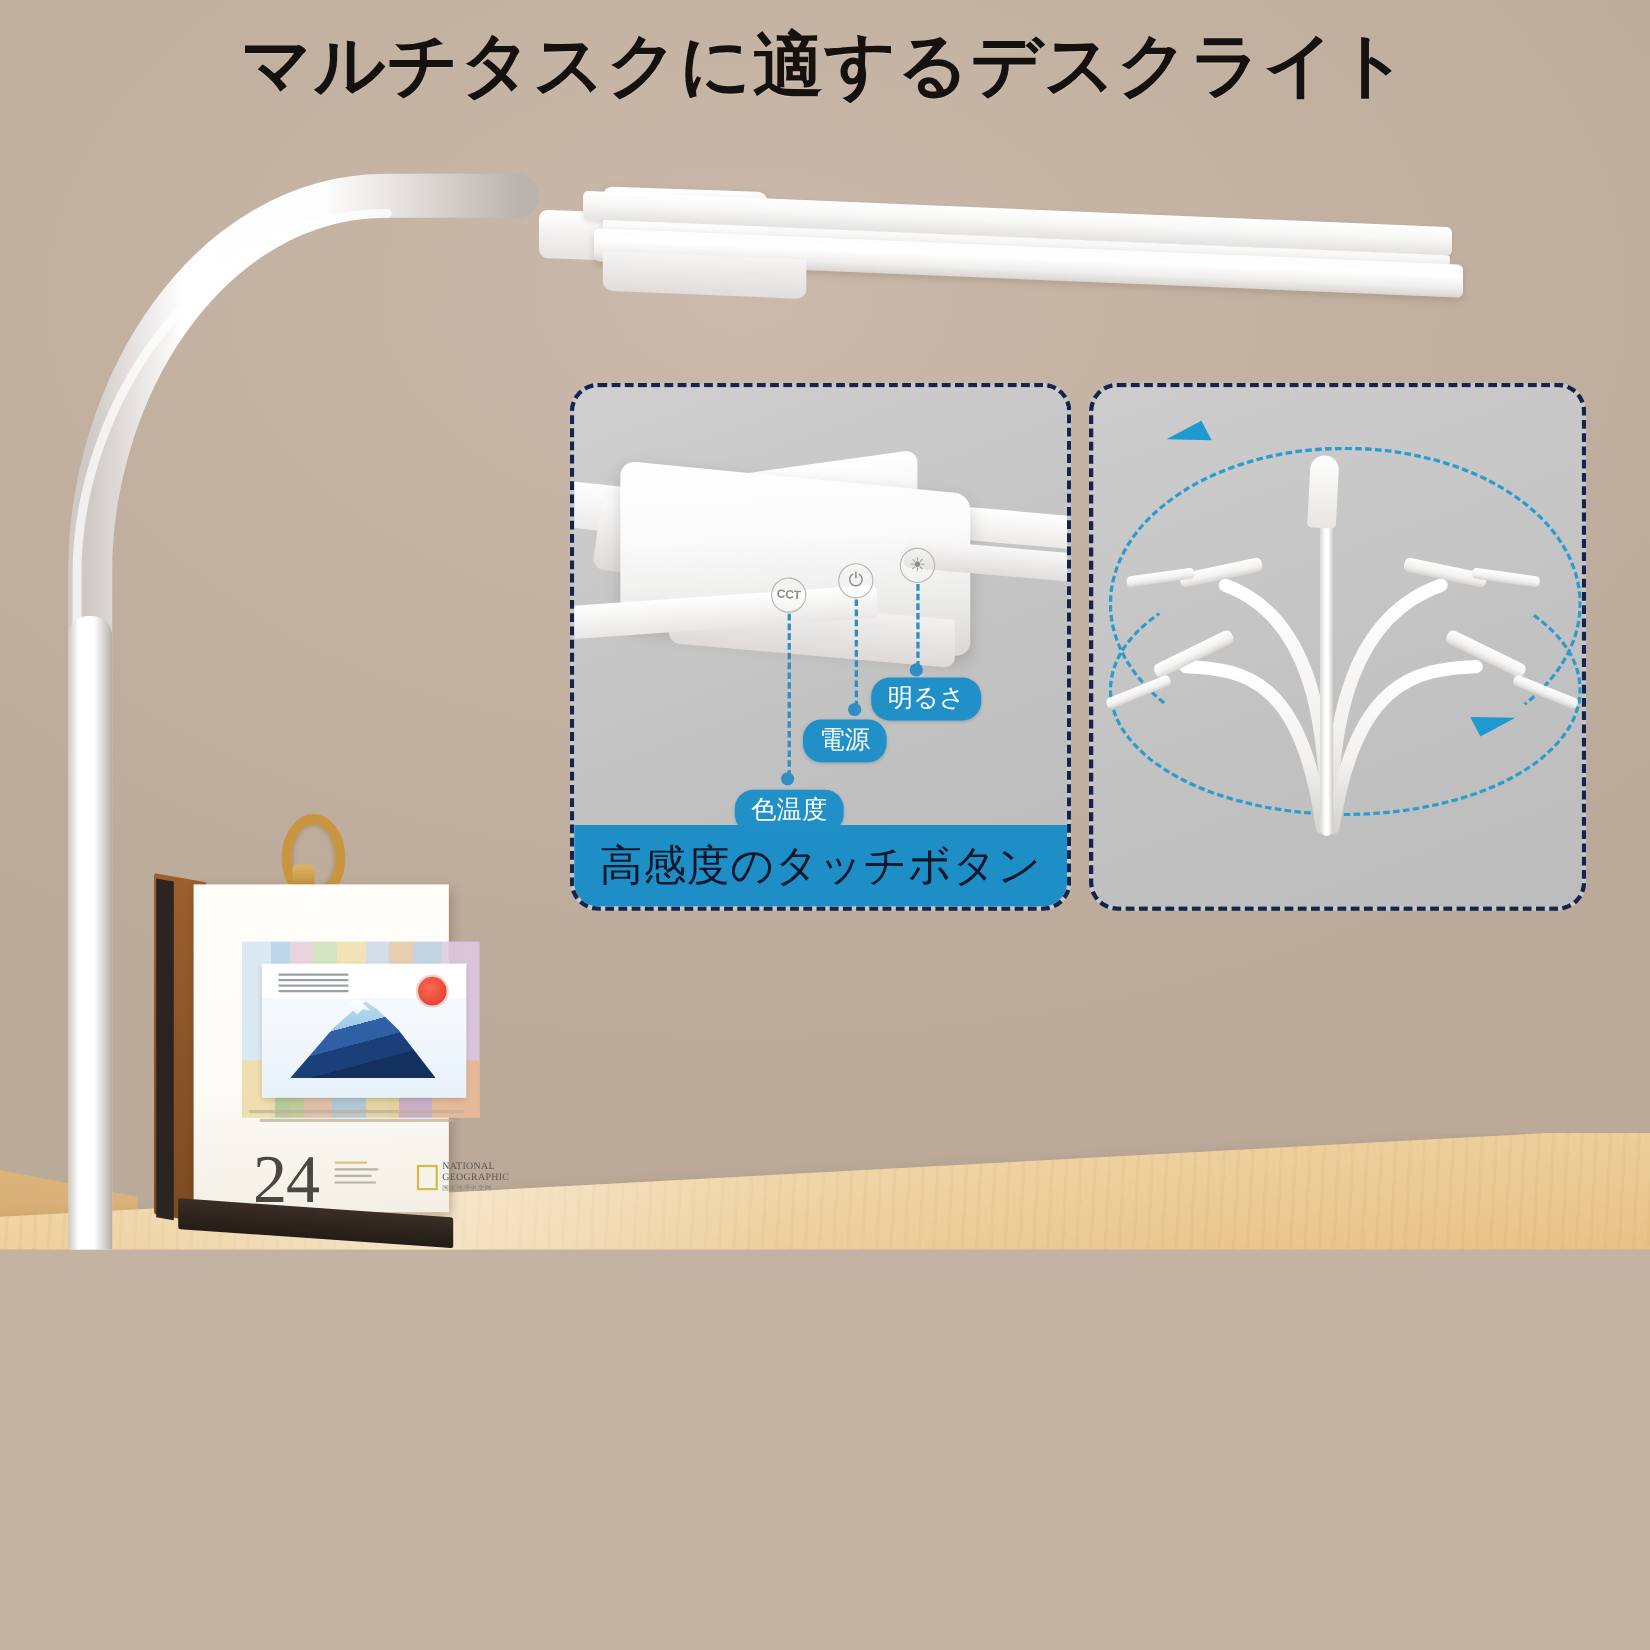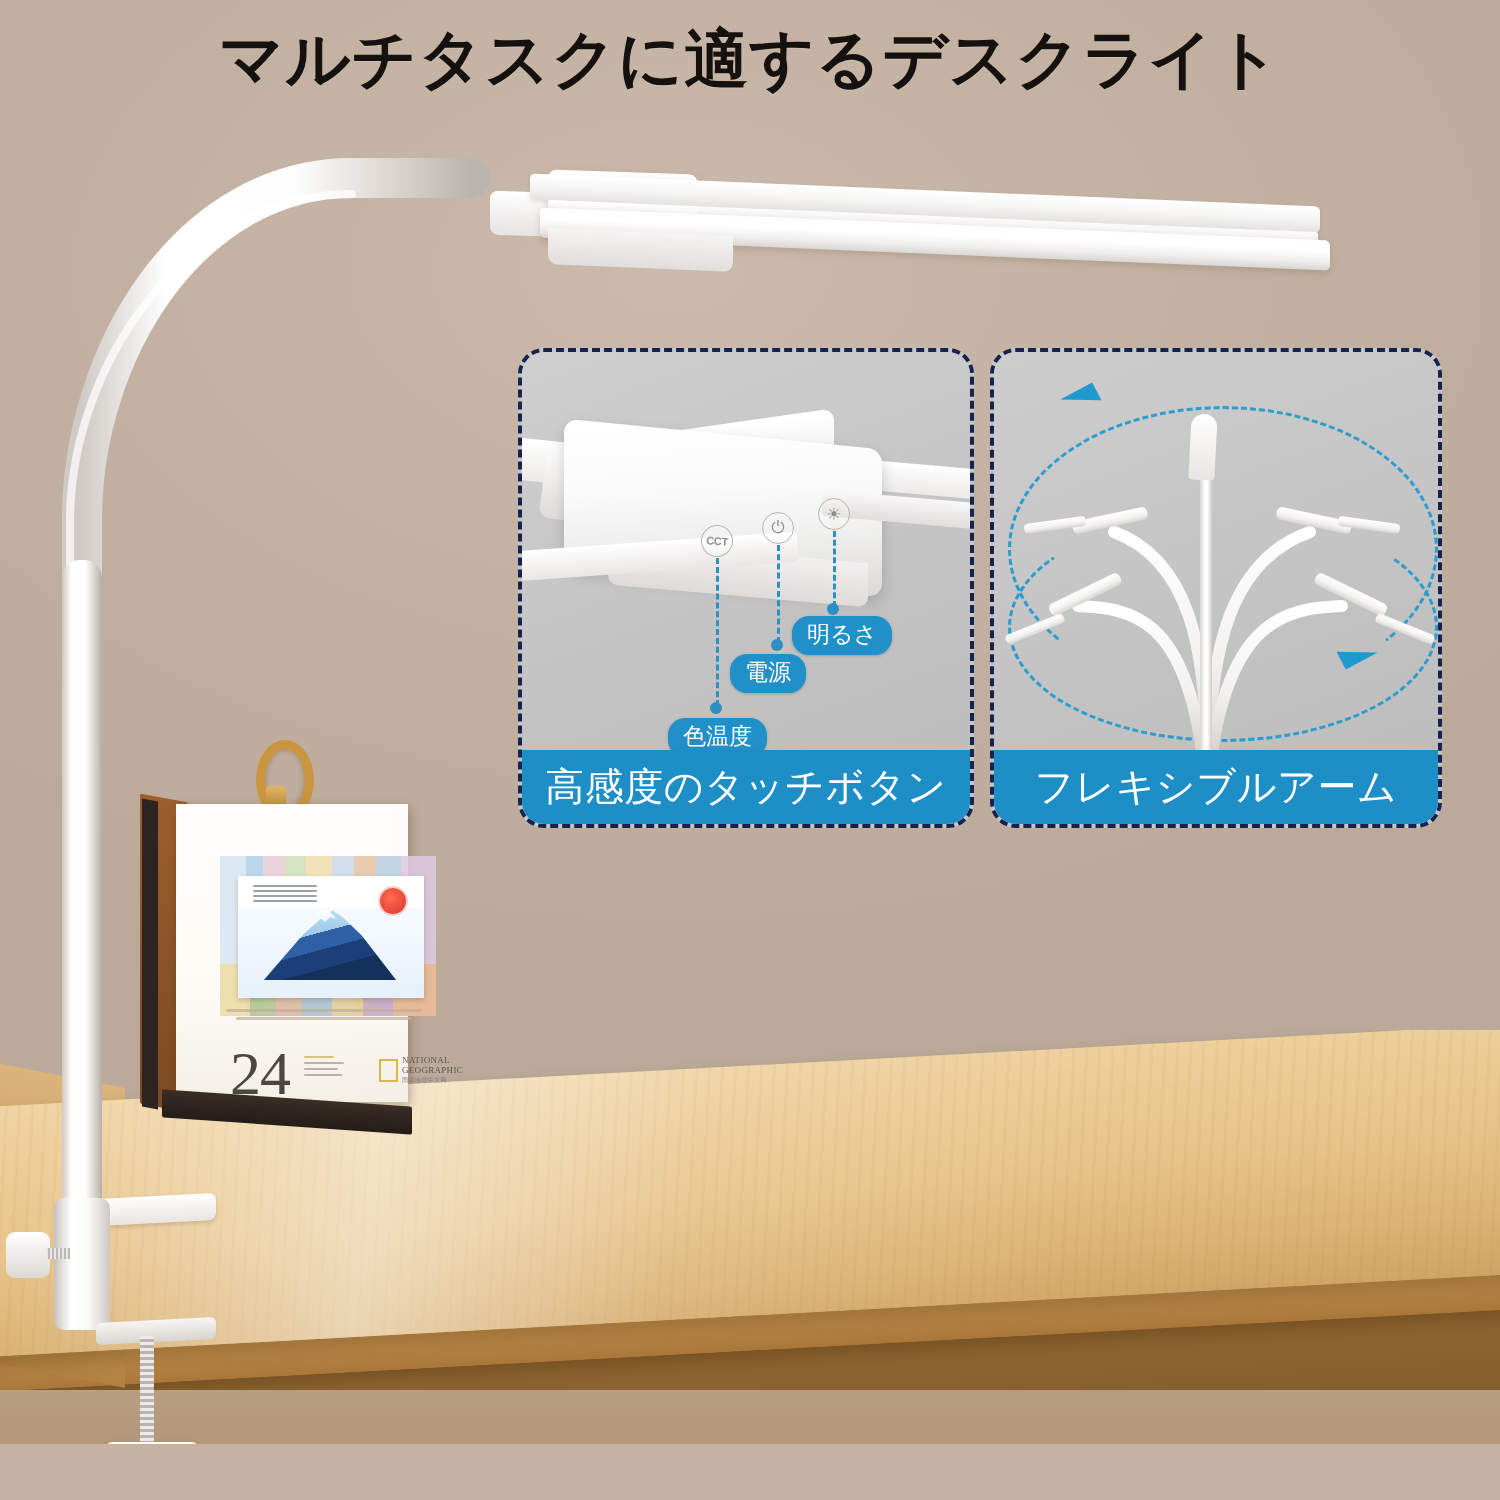--- a/index.html
+++ b/index.html
@@ -2,21 +2,21 @@
 <html lang="ja"><head>
 <meta charset="utf-8">
 <style>
   html,body{margin:0;padding:0;}
   body{
     width:1500px;height:1500px;
     font-family:"Liberation Sans","DejaVu Sans",sans-serif;
     overflow:hidden;
     background:#c4b2a2;
   }
-  #stage{position:relative;width:1500px;height:1444px;overflow:hidden;}
+  #stage{position:relative;width:1500px;height:1136px;overflow:hidden;}
 
   
   .wall{
     position:absolute;left:0;top:0;width:1500px;height:1500px;
     background:
       radial-gradient(ellipse 1100px 700px at 45% 18%, #cbbaab 0%, #c3b2a2 45%, #bba999 100%);
   }
 
   
   .desk-wrap{position:absolute;left:0;top:1030px;width:1500px;height:470px;overflow:hidden;}
@@ -267,21 +267,21 @@
     border:4px dashed #14244e;
     border-radius:26px;
     background:#c6c6c6;
     overflow:hidden;
     box-sizing:border-box;
   }
   .panel-body{position:absolute;left:0;top:0;right:0;bottom:0;overflow:hidden;}
   .cap{
     position:absolute;left:0;right:0;bottom:0;
     background:#1e8fc6;
-    color:#ffffff;
+    color:#0f172a;
     text-align:center;
     font-size:40px;font-weight:400;letter-spacing:.5px;
     display:flex;align-items:center;justify-content:center;
   }
 
   
   #panelA{left:518px;top:348px;width:456px;height:480px;}
   #panelA .panel-body{background:linear-gradient(160deg,#cfcfcf,#c2c2c2 60%,#bcbcbc);}
   #panelA .cap{height:74px;font-size:39px;}
   .pa-arm{
@@ -594,17 +594,16 @@
         <rect x="318" y="236" width="78" height="13" rx="5" fill="url(#armG)" transform="rotate(26 357 242)"></rect>
         <rect x="380" y="272" width="62" height="10" rx="4" fill="url(#armG)" transform="rotate(22 411 277)"></rect>
       </svg>
 
       <div class="pb-stem"></div>
       <div class="pb-tip"></div>
 
       <div class="pb-arrow tl"></div>
       <div class="pb-arrow br"></div>
     </div>
-    <div class="cap">フレキシブルアーム</div>
   </div>
 
 
 </div>
 
 </body></html>

